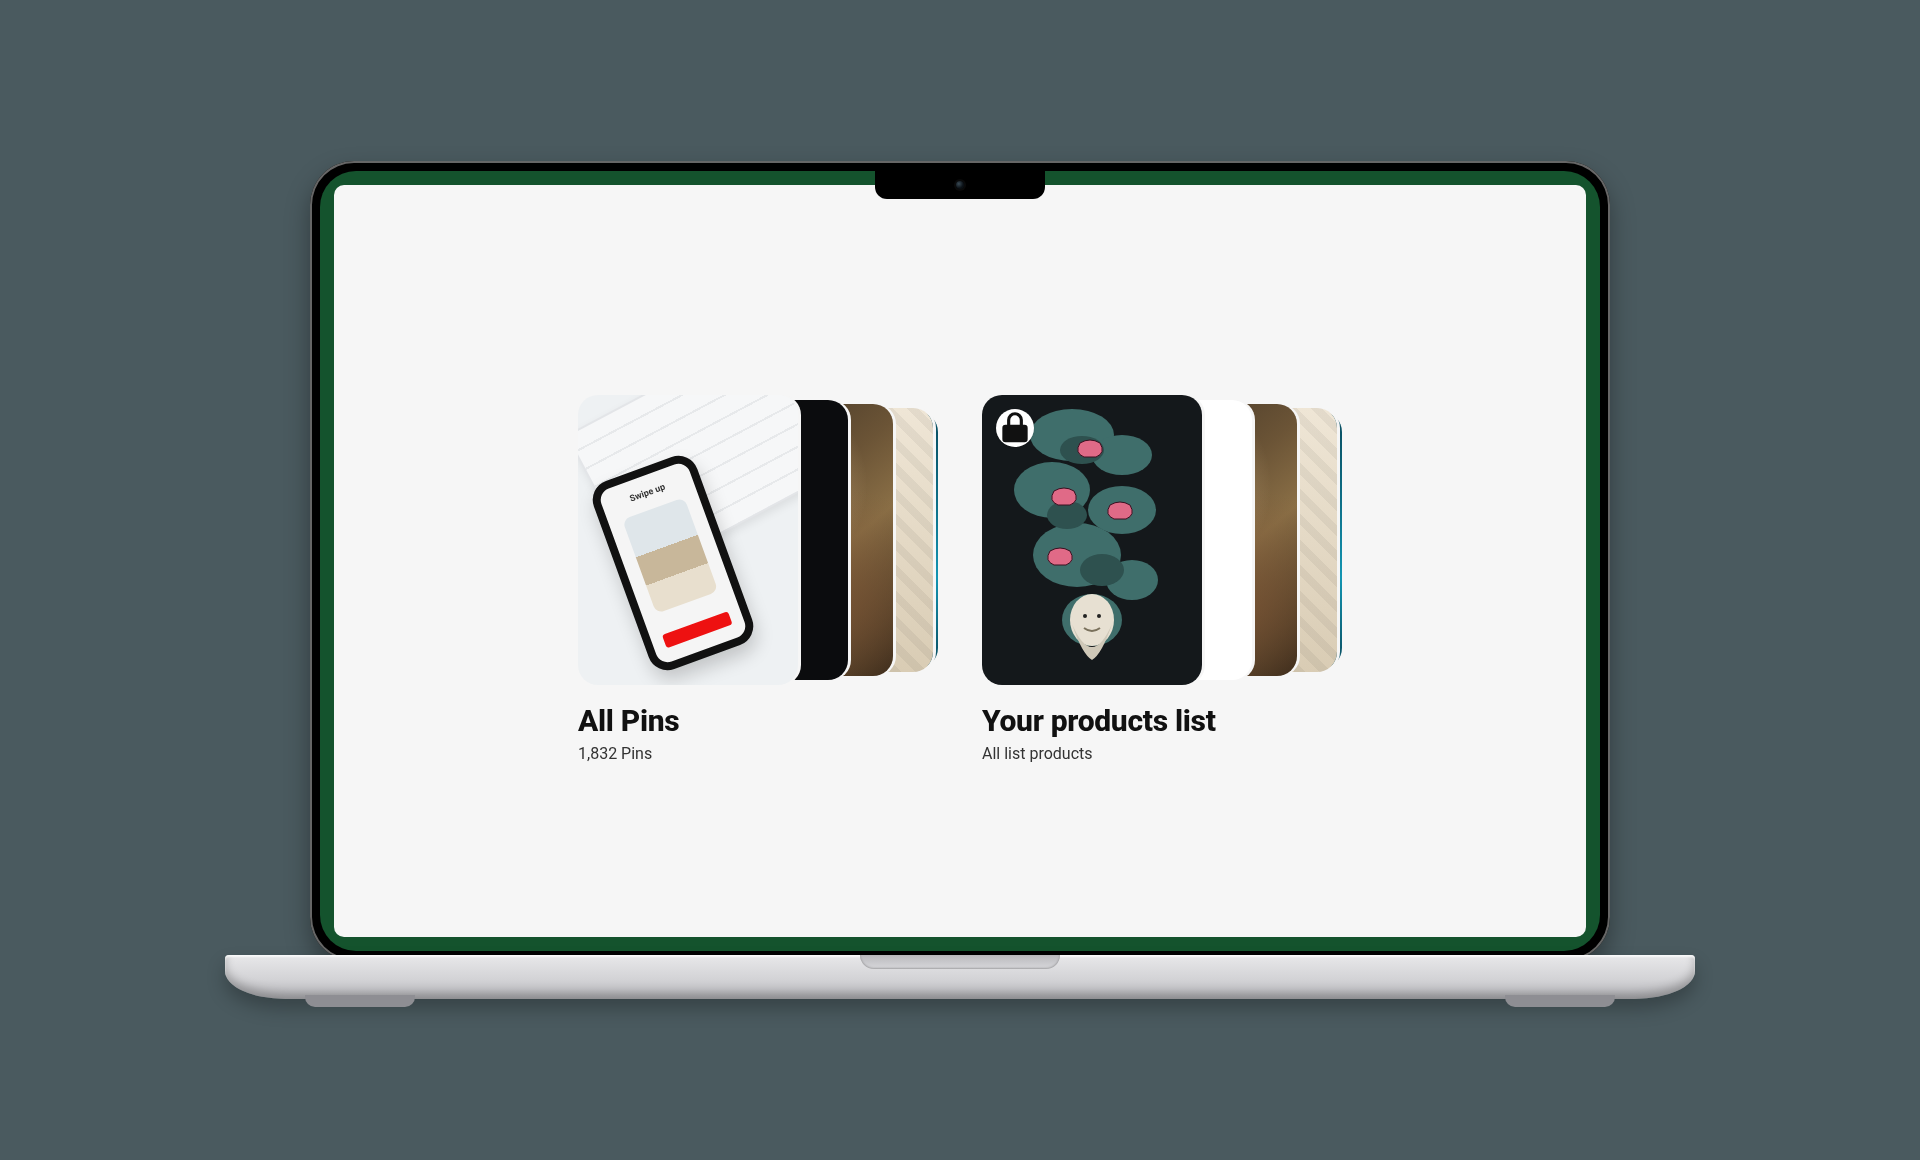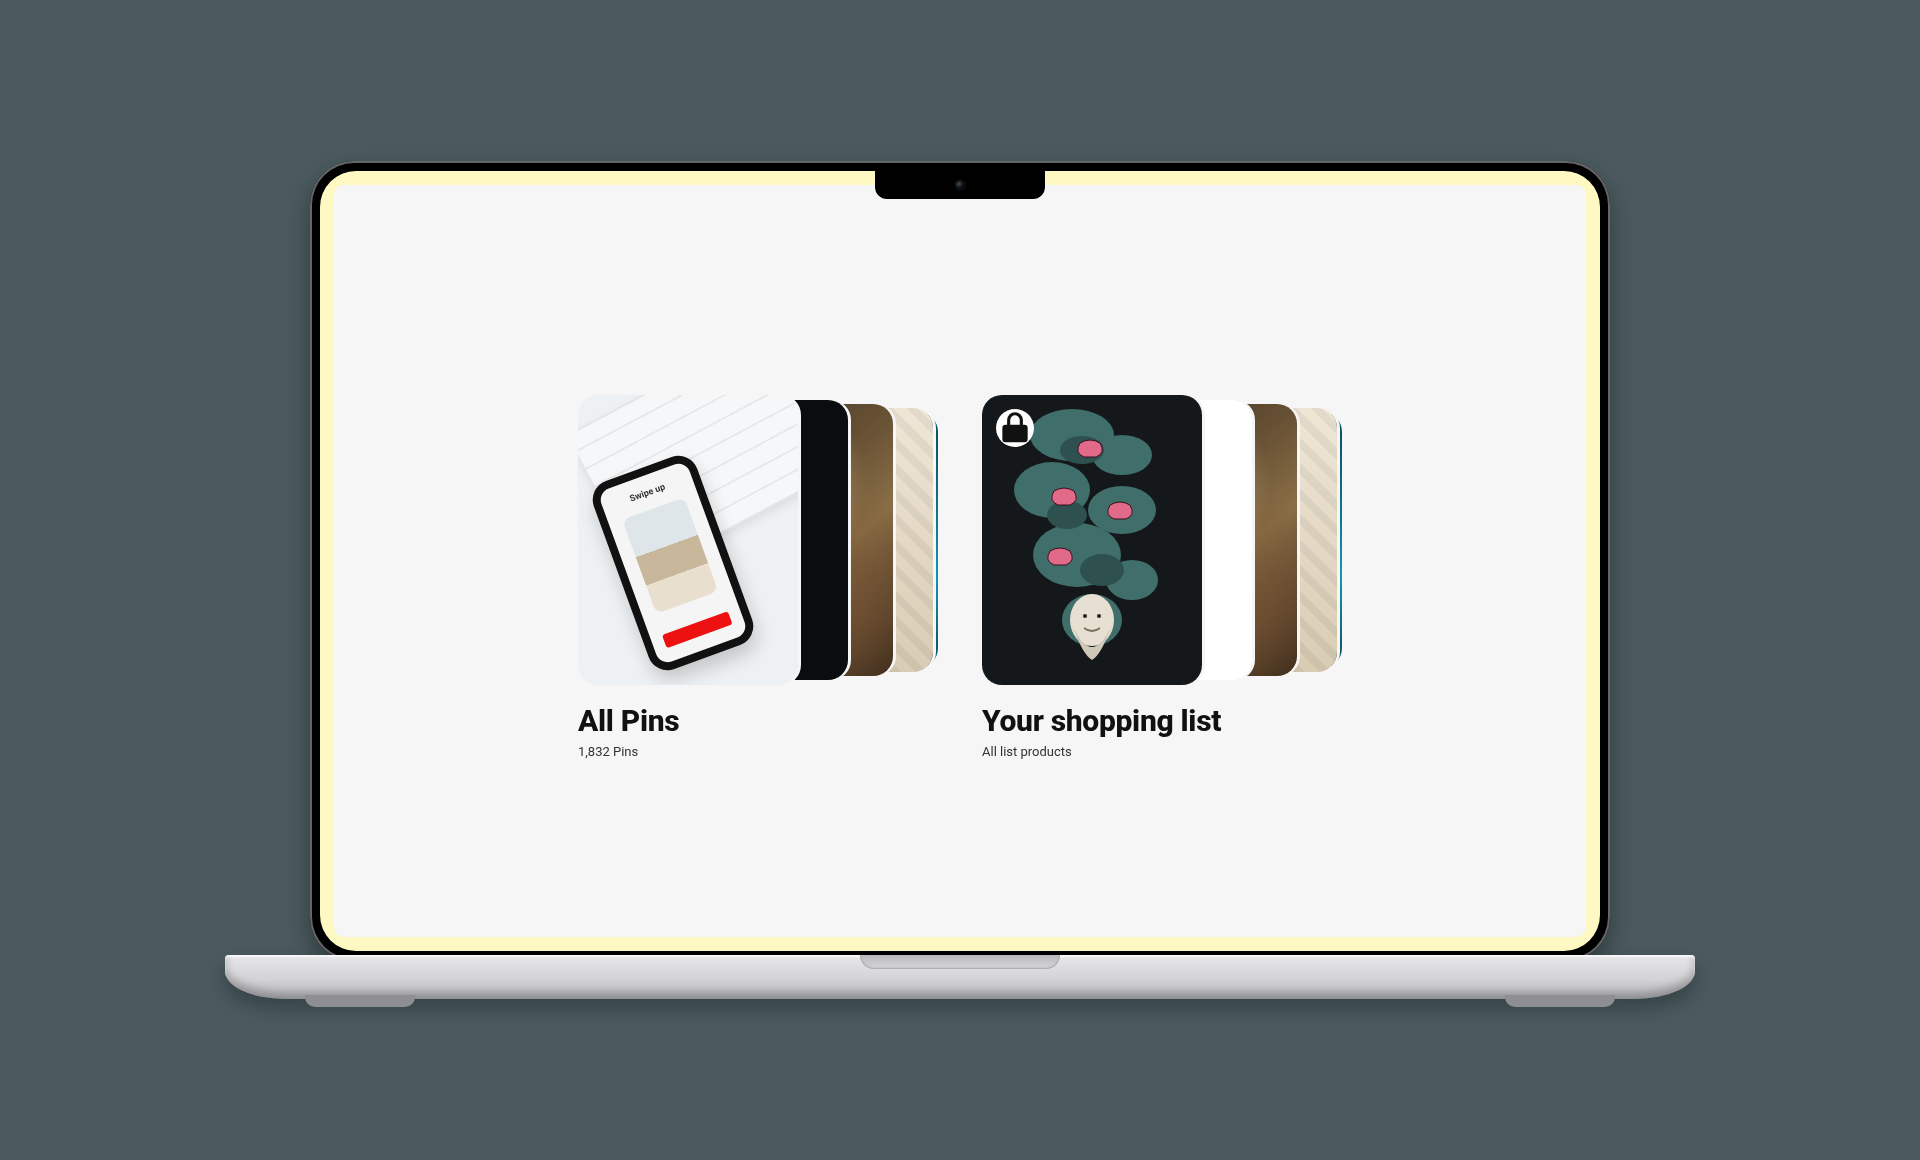--- a/index.html
+++ b/index.html
@@ -26,21 +26,21 @@
     border-radius: 44px;
     padding: 10px;
     box-shadow:
       inset 0 0 0 2px #666,
       0 12px 24px rgba(0,0,0,.35);
   }
   .bezel {
     position: relative;
     width: 100%;
     height: 100%;
-    background: #fef9c3;
+    background: #14532d;
     border-radius: 36px;
     padding: 14px;
   }
   .screen {
     position: relative;
     width: 100%;
     height: 100%;
     background: #f6f6f6;
     border-radius: 10px;
     overflow: hidden;
@@ -152,21 +152,21 @@
   .lock-badge svg{width:18px;height:18px;fill:#111;}
 
   .board h2{
     font-size:30px;
     font-weight:800;
     color:#111;
     letter-spacing:-.01em;
   }
   .board .sub{
     margin-top:6px;
-    font-size:13px;
+    font-size:16px;
     color:#333;
   }
 
   
 
   
   .a0{ background:#eef1f3; position:absolute; overflow:hidden;}
   .a0 .kb{
     position:absolute; top:-30px; right:-50px;
     width:260px;height:160px;
@@ -330,21 +330,21 @@
                     <g transform="translate(110 225)">
                       <ellipse cx="0" cy="0" rx="22" ry="26" fill="#e7e0d2"></ellipse>
                       <path d="M-20 4 Q0 50 20 4 Q10 34 0 40 Q-10 34 -20 4z" fill="#cfc8b8"></path>
                       <circle cx="-7" cy="-4" r="2" fill="#222"></circle>
                       <circle cx="7" cy="-4" r="2" fill="#222"></circle>
                       <path d="M-8 8 Q0 14 8 8" stroke="#7a715c" stroke-width="2" fill="none"></path>
                     </g>
                   </svg>
                 </div>
               </div>
-              <h2>Your shopping list</h2>
+              <h2>Your products list</h2>
               <div class="sub">All list products</div>
             </div>
 
           </div>
         </div>
 
       </div>
     </div>
   </div>
   <div class="base">

